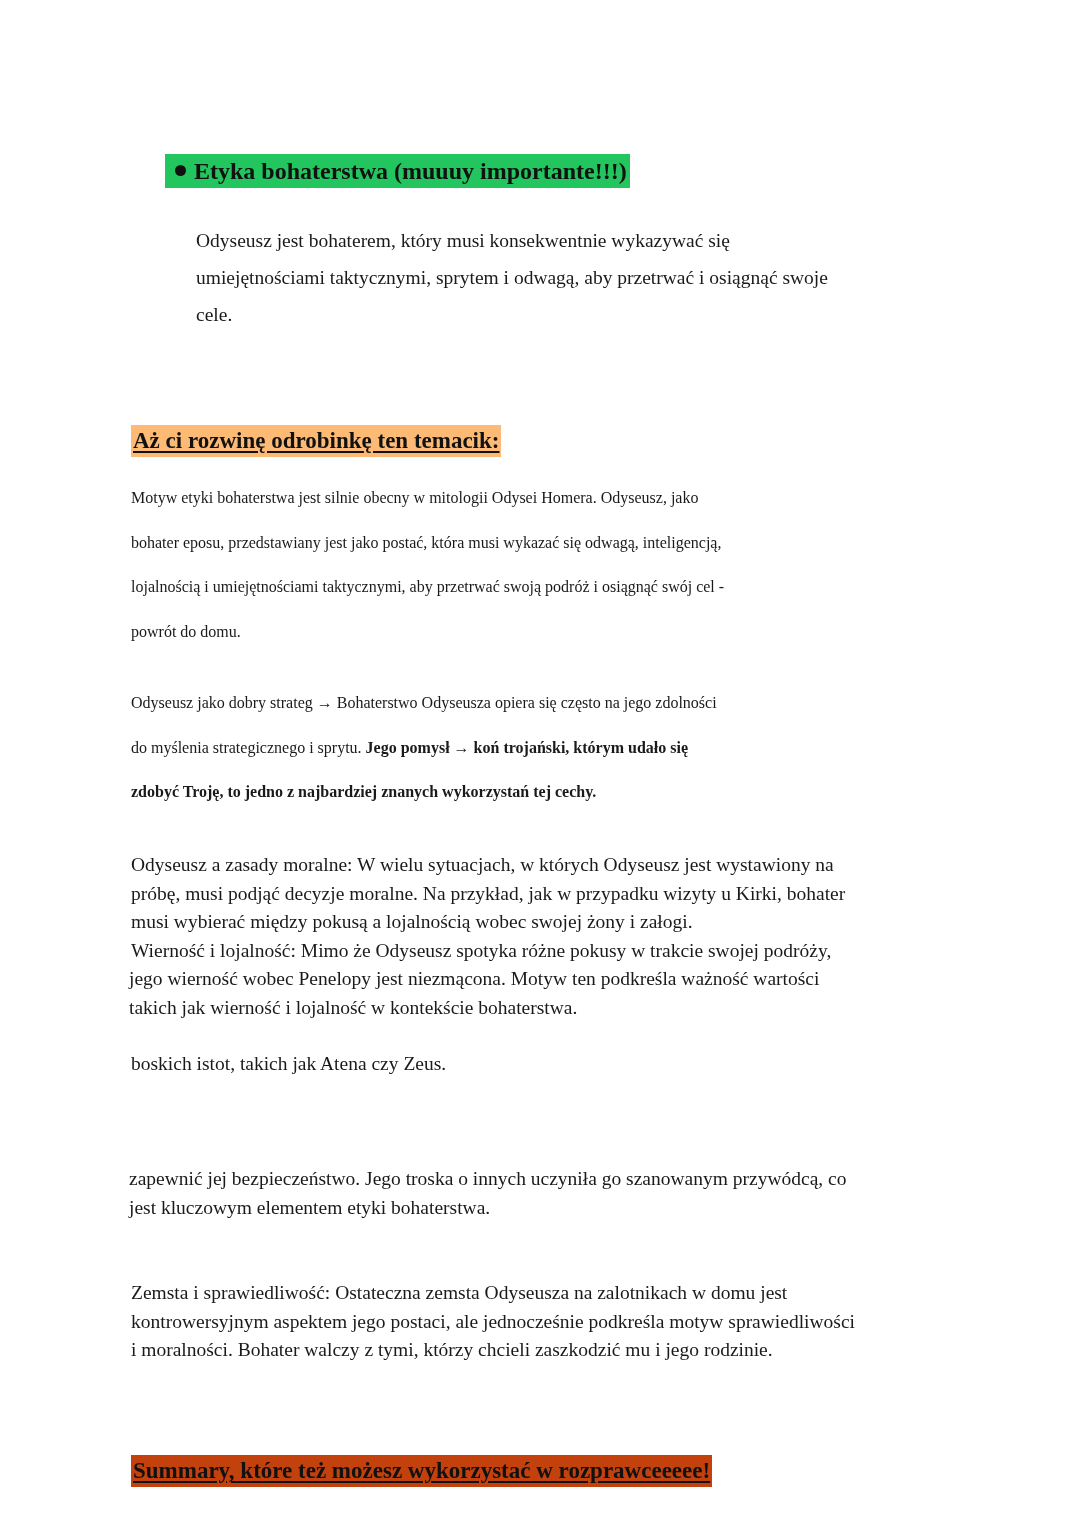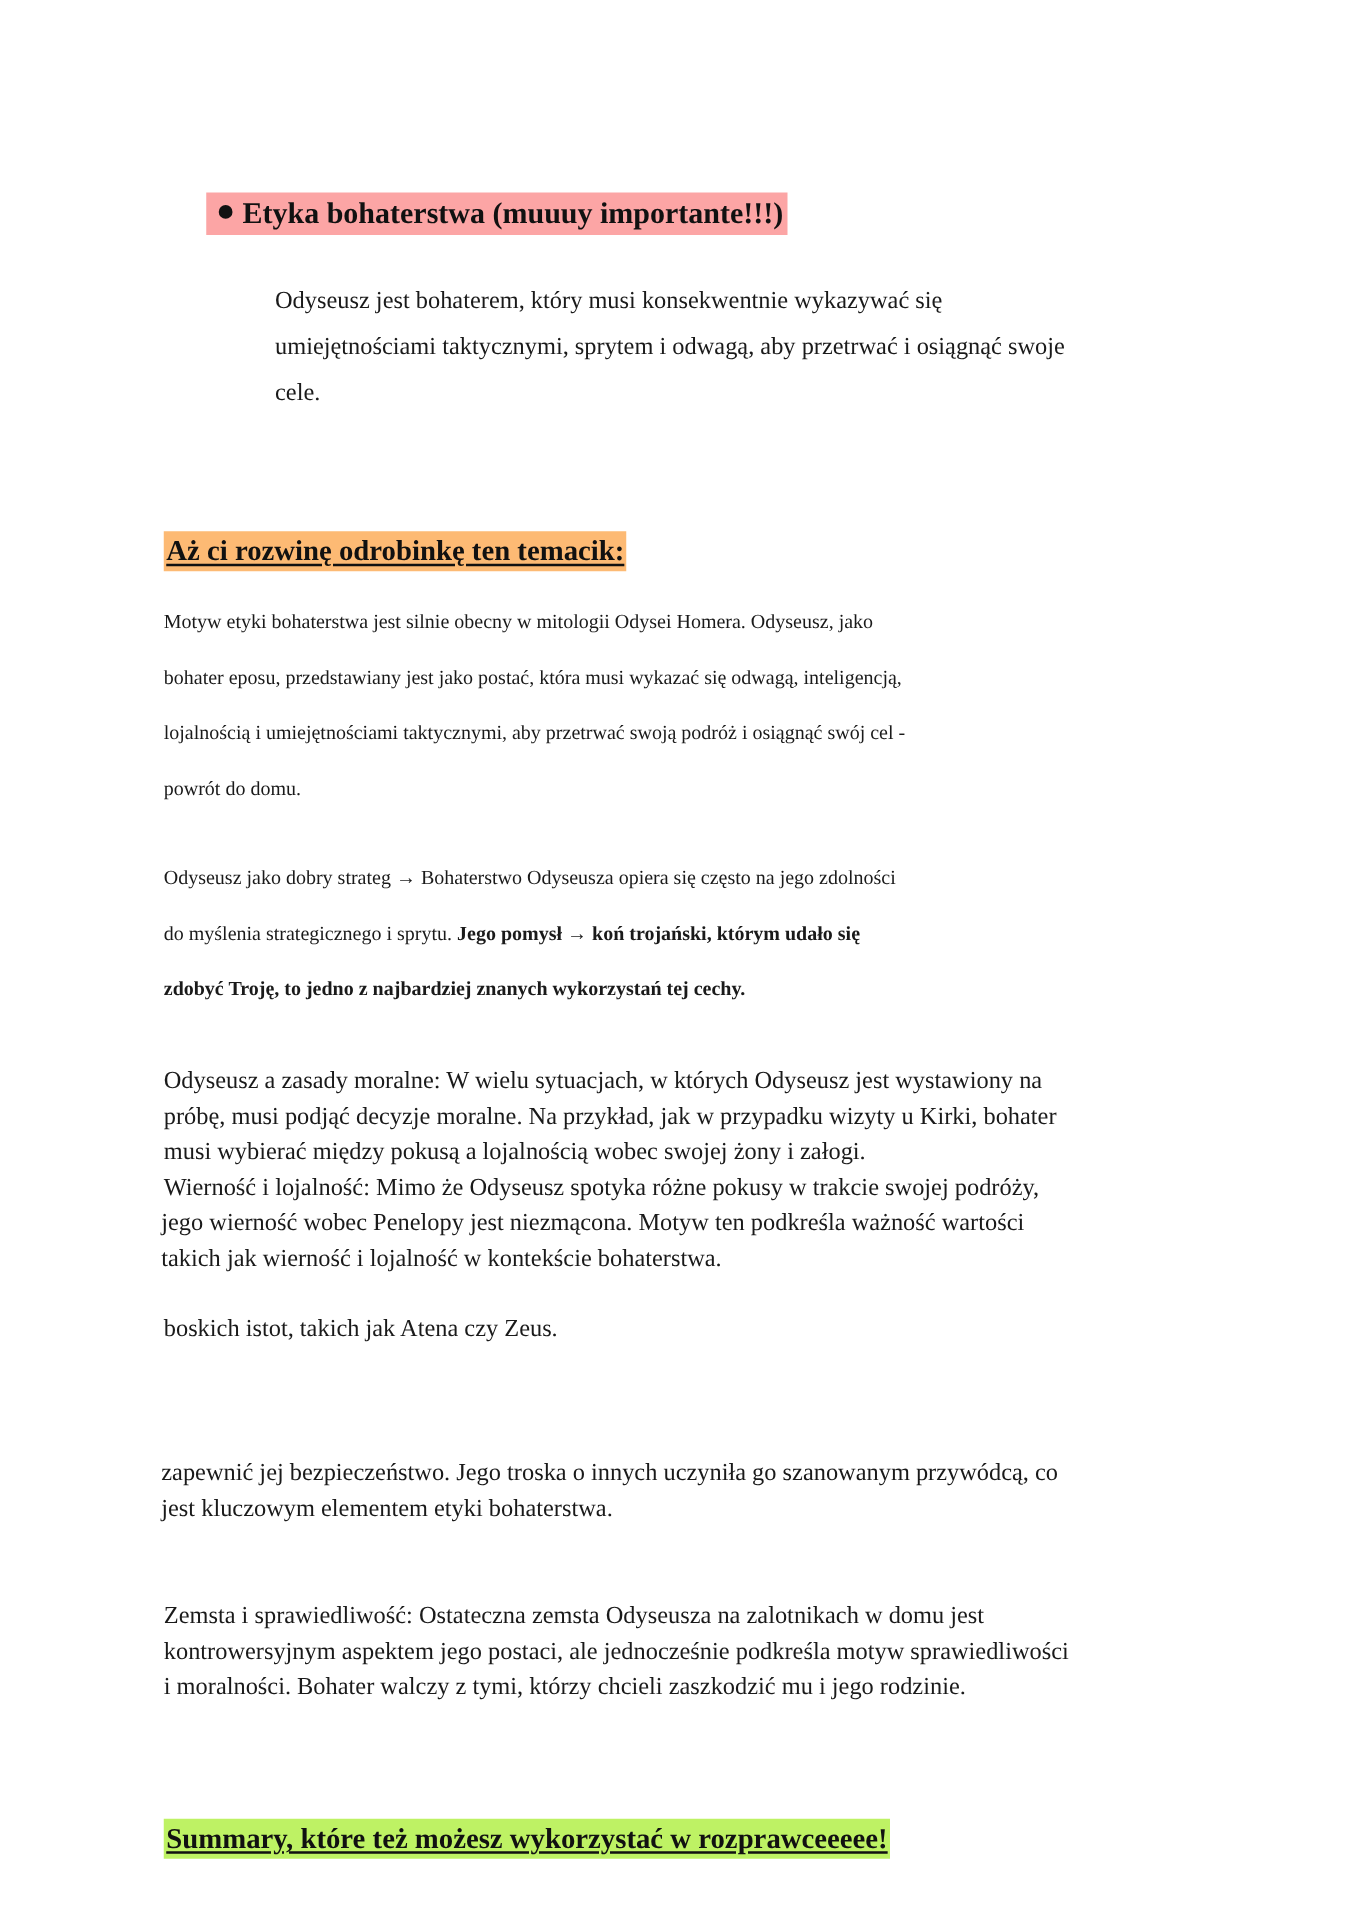--- a/index.html
+++ b/index.html
@@ -44,21 +44,20 @@
       margin-right: 8px;
       vertical-align: 3px;
     }
 
     .intro {
       left: 196px;
       top: 222px;
       width: 720px;
       font-size: 19.5px;
       line-height: 37px;
-      margin-left: 24px;
     }
 
     .sub-heading {
       left: 131px;
       top: 425px;
       height: 32px;
       padding: 0 2px;
       background: #e6ebf8;
       font-weight: bold;
       font-size: 23px;
@@ -108,21 +107,21 @@
       text-decoration-thickness: 2px;
       color: #111;
       white-space: nowrap;
     }
   </style>
 </head>
 <body>
 
 <div class="page">
 
-  <div class="block bullet-heading" style="background: #fca5a5; padding-left: 10px;">
+  <div class="block bullet-heading" style="background: #22c55e; padding-left: 10px;">
     <span class="dot"></span><span>Etyka bohaterstwa (muuuy importante!!!)</span>
   </div>
 
   <div class="block intro">
     <span class="line">Odyseusz jest bohaterem, który musi konsekwentnie wykazywać się</span>
     <span class="line">umiejętnościami taktycznymi, sprytem i odwagą, aby przetrwać i osiągnąć swoje</span>
     <span class="line">cele.</span>
   </div>
 
   <div class="block sub-heading" style="background: #fdba74;">Aż ci rozwinę odrobinkę ten temacik:</div>
@@ -157,15 +156,15 @@
     <span class="line indent-neg">zapewnić jej bezpieczeństwo. Jego troska o innych uczyniła go szanowanym przywódcą, co</span>
     <span class="line indent-neg">jest kluczowym elementem etyki bohaterstwa.</span>
   </div>
 
   <div class="block para-tight p6">
     <span class="line">Zemsta i sprawiedliwość: Ostateczna zemsta Odyseusza na zalotnikach w domu jest</span>
     <span class="line">kontrowersyjnym aspektem jego postaci, ale jednocześnie podkreśla motyw sprawiedliwości</span>
     <span class="line">i moralności. Bohater walczy z tymi, którzy chcieli zaszkodzić mu i jego rodzinie.</span>
   </div>
 
-  <div class="block summary-heading" style="background: #bef264;">Summary, które też możesz wykorzystać w rozprawceeeee!</div>
+  <div class="block summary-heading" style="background: #c2410c;">Summary, które też możesz wykorzystać w rozprawceeeee!</div>
 
 </div>
 
 </body></html>

